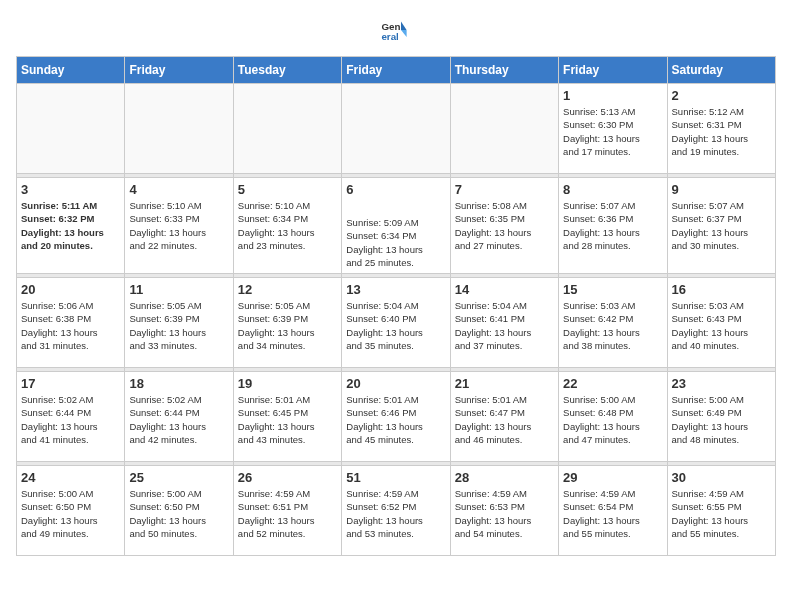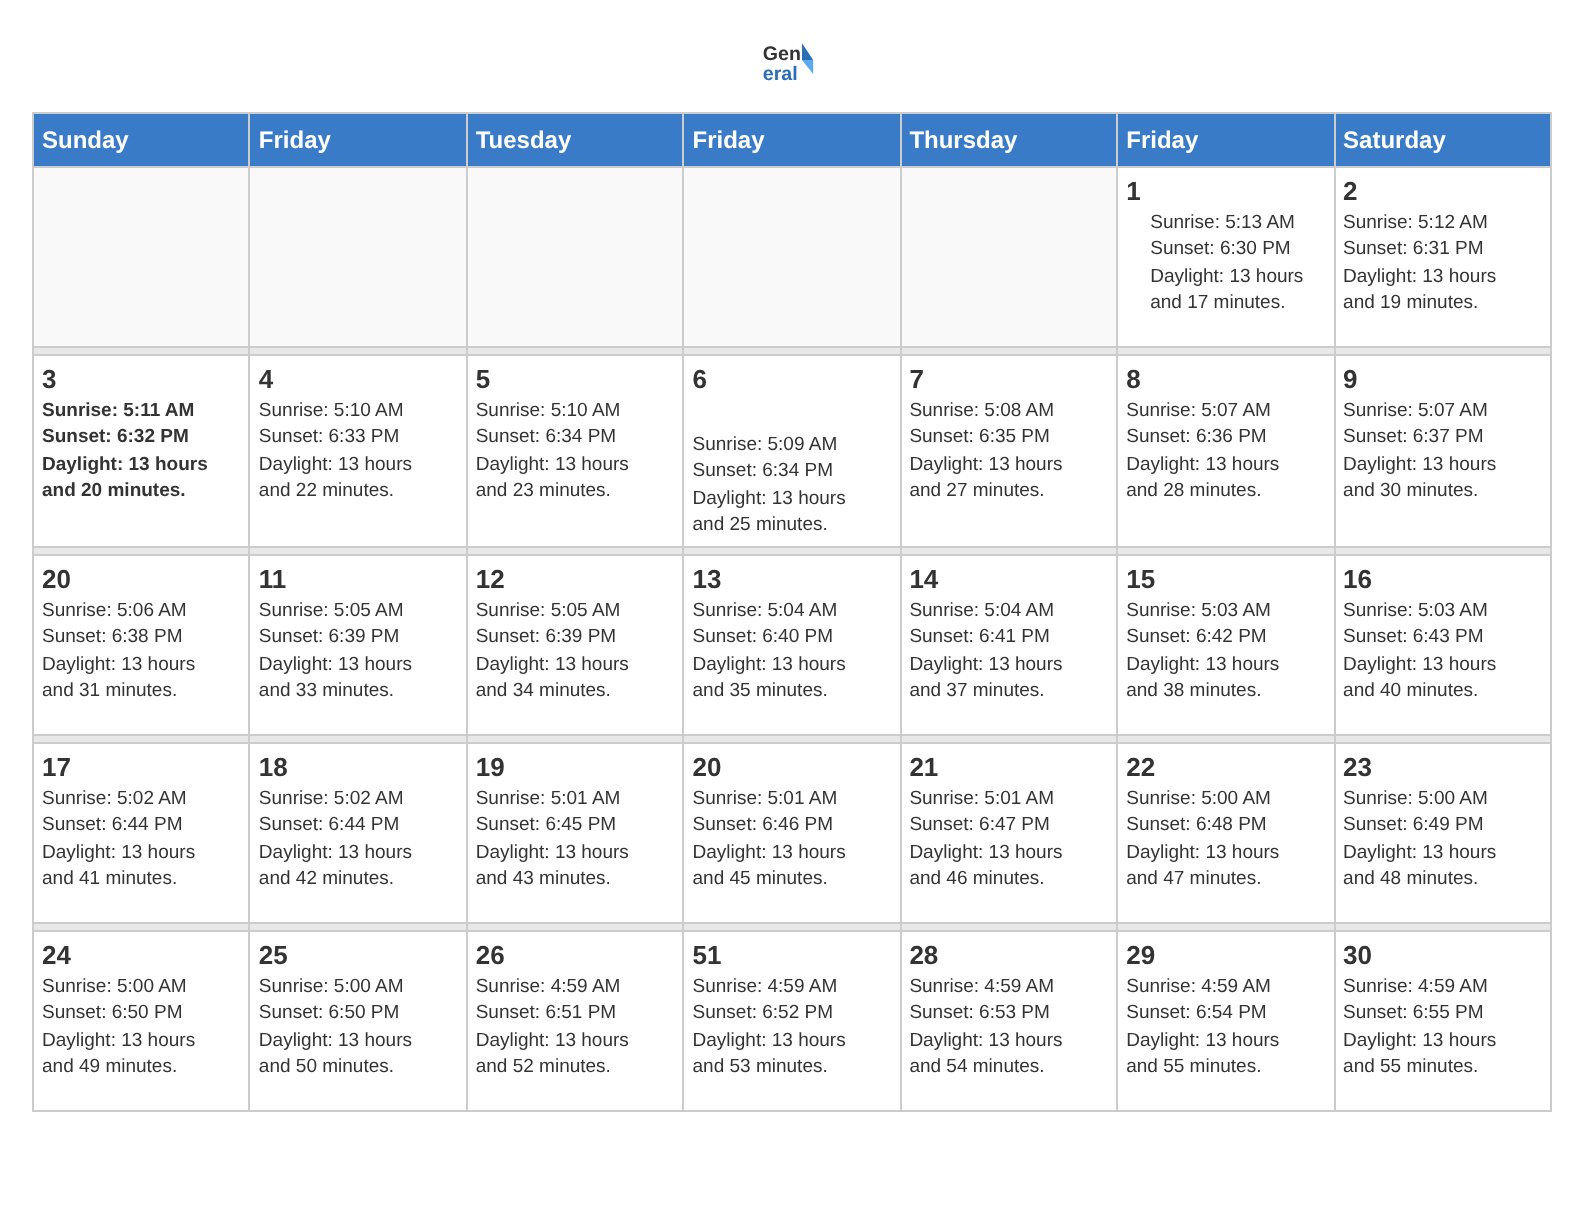--- a/index.html
+++ b/index.html
@@ -126,21 +126,21 @@
   </thead>
   <tbody id="calendar-body">
   <tr>
         <td class="empty"></td>
         <td class="empty"></td>
         <td class="empty"></td>
         <td class="empty"></td>
         <td class="empty"></td>
         <td>
           <div class="day-number">1</div>
-          <div class="day-info" style="white-space: pre-line; margin-left: 12px;">Sunrise: 5:13 AM
+          <div class="day-info" style="white-space: pre-line;">Sunrise: 5:13 AM
 Sunset: 6:30 PM
 Daylight: 13 hours
 and 17 minutes.</div>
         </td>
         <td>
           <div class="day-number">2</div>
           <div class="day-info" style="white-space: pre-line;">Sunrise: 5:12 AM
 Sunset: 6:31 PM
 Daylight: 13 hours
 and 19 minutes.</div>

